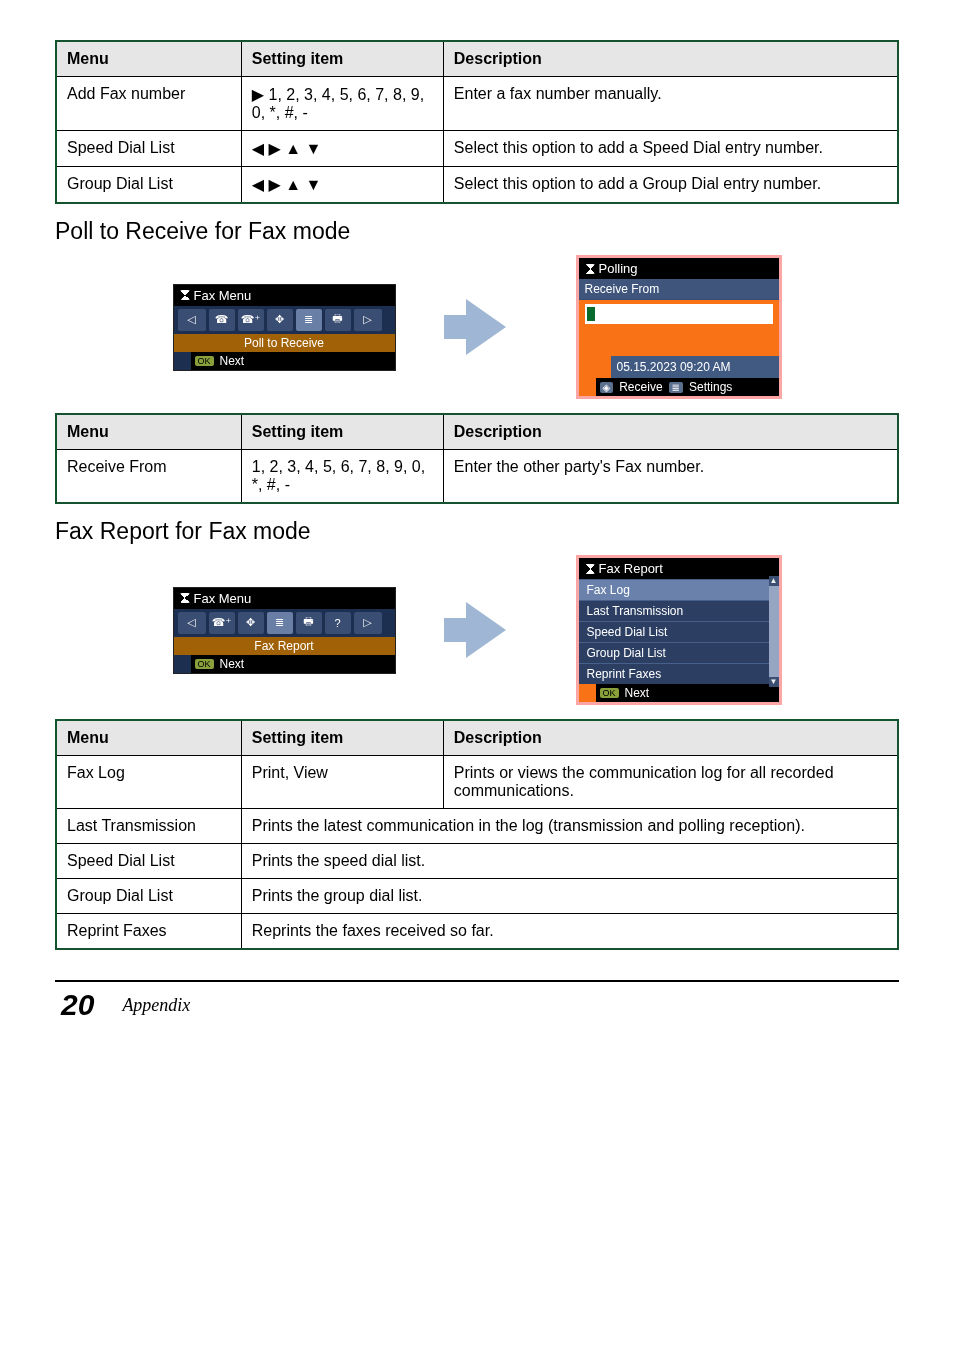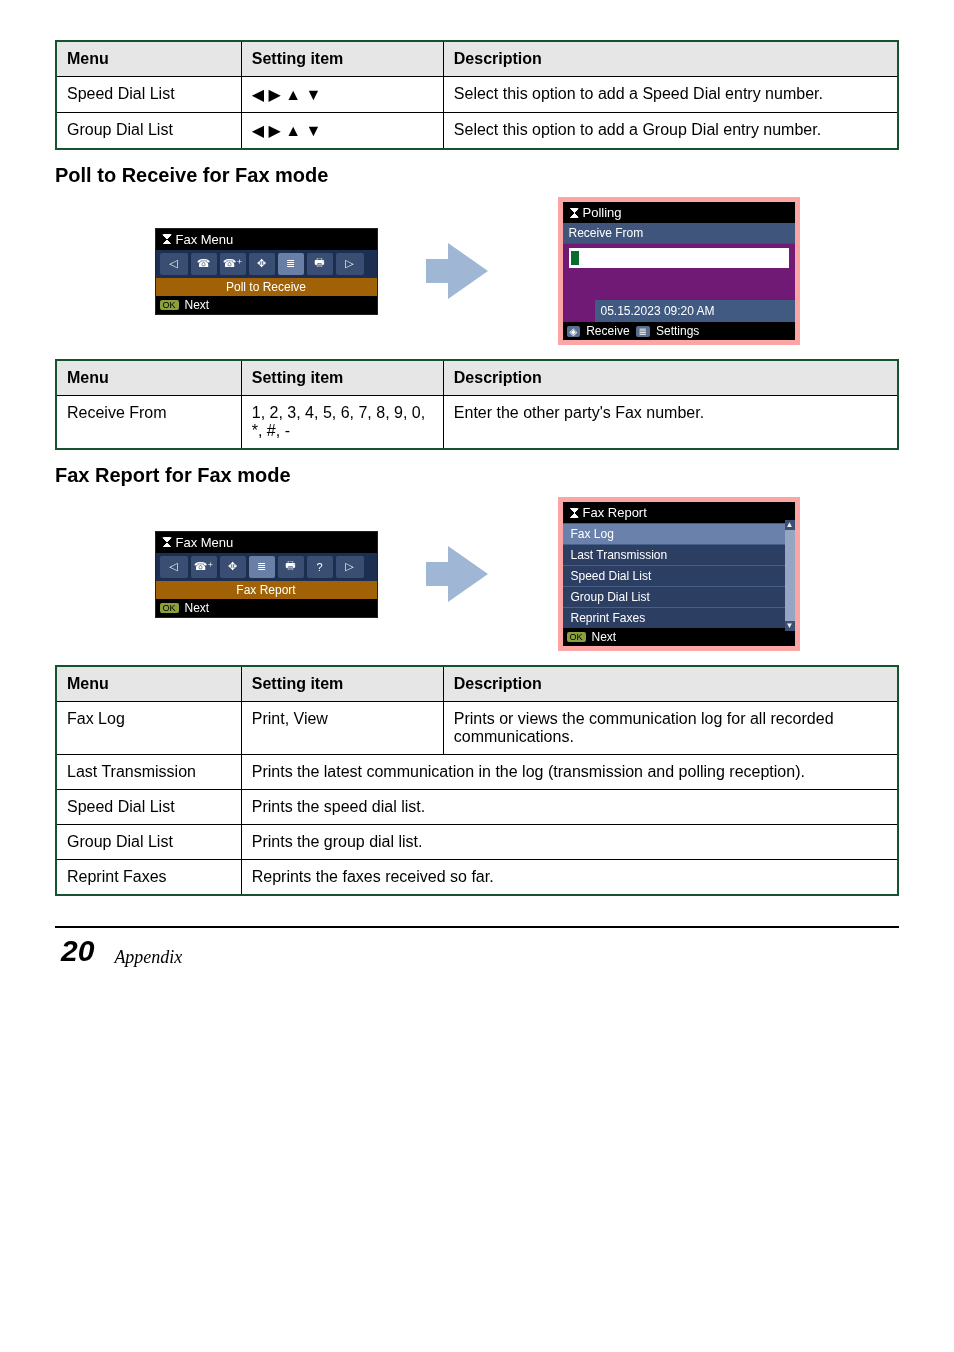--- a/index.html
+++ b/index.html
@@ -22,22 +22,22 @@
     padding: 8px 10px;
     vertical-align: top;
     font-size: 16px;
     text-align: left;
   }
   table.outer th {
     background: #e6e6e6;
     font-weight: bold;
   }
   h2.section {
-    font-size: 20px;
-    font-weight: bold;
+    font-size: 23px;
+    font-weight: normal;
     margin: 1px 0 10px 0;
   }
   .imgrow {
     display: flex;
     align-items: center;
     justify-content: center;
     gap: 70px;
     margin: 6px 0 14px 0;
   }
   .panel {
@@ -93,20 +93,21 @@
     font-size: 13px;
     min-height: 40px;
   }
   .panel-foot {
     background: #000;
     padding: 2px 4px;
     font-size: 12px;
     display: flex;
     gap: 6px;
     align-items: center;
+    margin-left: 17px;
   }
   .panel-foot .key {
     background: #8aa03a;
     color: #000;
     font-size: 9px;
     padding: 0 3px;
     border-radius: 2px;
   }
   .panel-foot .key2 {
     background: #5b6f8f;
@@ -124,23 +125,23 @@
   }
   .arrow-big::before {
     content: "";
     position: absolute;
     left: -62px; top: -12px;
     width: 22px; height: 24px;
     background: #9fb7d4;
   }
   
   .rpanel {
-    width: 242px;
-    border: 5px solid #fca5a5;
-    background: #701a75;
+    width: 206px;
+    border: 3px solid #fca5a5;
+    background: #f97316;
     color: #fff;
     font-size: 13px;
   }
   .rpanel .panel-title { background:#000; }
   .rpanel .line {
     padding: 3px 6px;
     border-bottom: 1px solid #3a4d72;
     background: #2c3f63;
     font-size: 12px;
   }
@@ -187,22 +188,22 @@
   .listpanel .scroll .arrowdn { bottom: 0; }
   .tri { font-family: Arial, sans-serif; }
   hr.footer-rule {
     border: none;
     border-top: 2px solid #000;
     margin-top: 30px;
     margin-bottom: 6px;
   }
   .footer {
     display: flex;
-    align-items: flex-end;
-    gap: 20px;
+    align-items: center;
+    gap: 28px;
     padding-left: 6px;
   }
   .footer .pg {
     font-size: 30px;
     font-weight: bold;
     font-style: italic;
   }
   .footer .lbl {
     font-size: 18px;
     font-style: italic;
@@ -215,20 +216,25 @@
 </style>
 </head>
 <body>
 
 <table class="outer">
   <tbody>
       <tr>
     <th class="col-menu">Menu</th>
     <th class="col-set">Setting item</th>
     <th>Description</th>
+  </tr>
+  <tr>
+    <td>Add Fax number</td>
+    <td>▶ 1, 2, 3, 4, 5, 6, 7, 8, 9, 0, *, #, -</td>
+    <td>Enter a fax number manually.</td>
   </tr>
   <tr>
     <td>Speed Dial List</td>
     <td class="arrows-cell">◀ ▶ ▲ ▼</td>
     <td>Select this option to add a Speed Dial entry number.</td>
   </tr>
   <tr>
     <td>Group Dial List</td>
     <td class="arrows-cell">◀ ▶ ▲ ▼</td>
     <td>Select this option to add a Group Dial entry number.</td>

